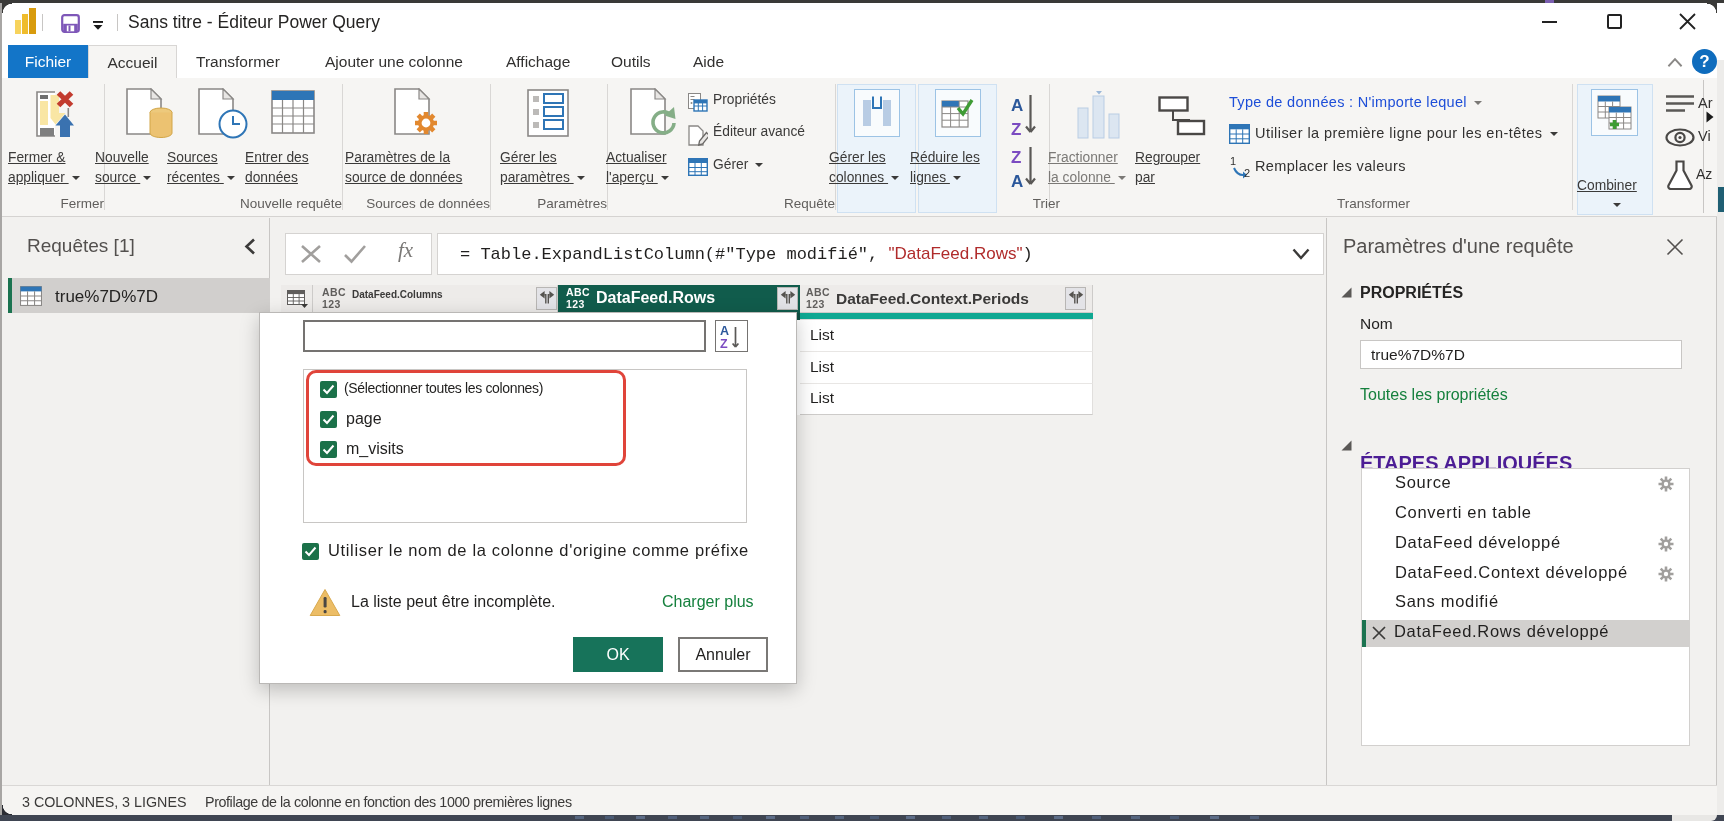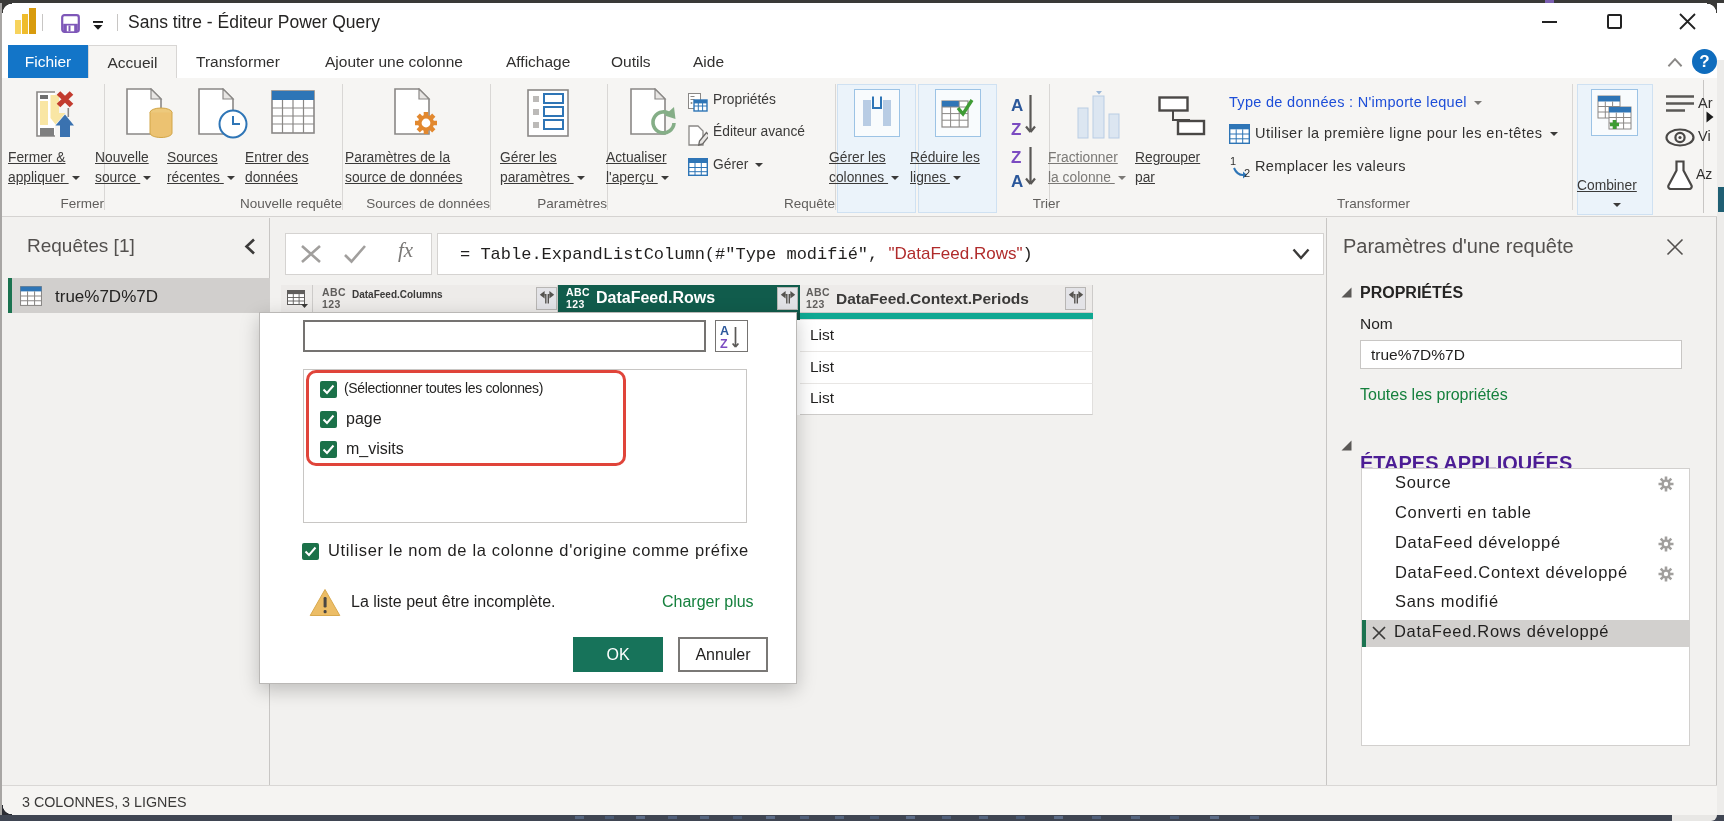--- a/index.html
+++ b/index.html
@@ -472,13 +472,14 @@
         <circle cx="8" cy="8" r="4.6"></circle>
         <g stroke="#a19f9d" stroke-width="2.6">
           <path d="M8 0.5 V15.5 M0.5 8 H15.5 M2.7 2.7 L13.3 13.3 M13.3 2.7 L2.7 13.3"></path>
         </g>
         <circle cx="8" cy="8" r="2.2" fill="#fff"></circle>
       </g>
     </svg>
 
   <div class="abs" style="left:2px;top:785px;width:1715px;height:30px;background:#f5f4f2;border-top:1px solid #d9d7d5;"></div>
   <div class="abs" style="left:22px;top:794px;font-size:14.3px;color:#3b3a39;">3 COLONNES, 3 LIGNES</div>
+  <div class="abs" style="left:205px;top:794px;font-size:14.3px;color:#3b3a39;letter-spacing:-0.4px;">Profilage de la colonne en fonction des 1000 premières lignes</div>
 </div>
 
 </body></html>

